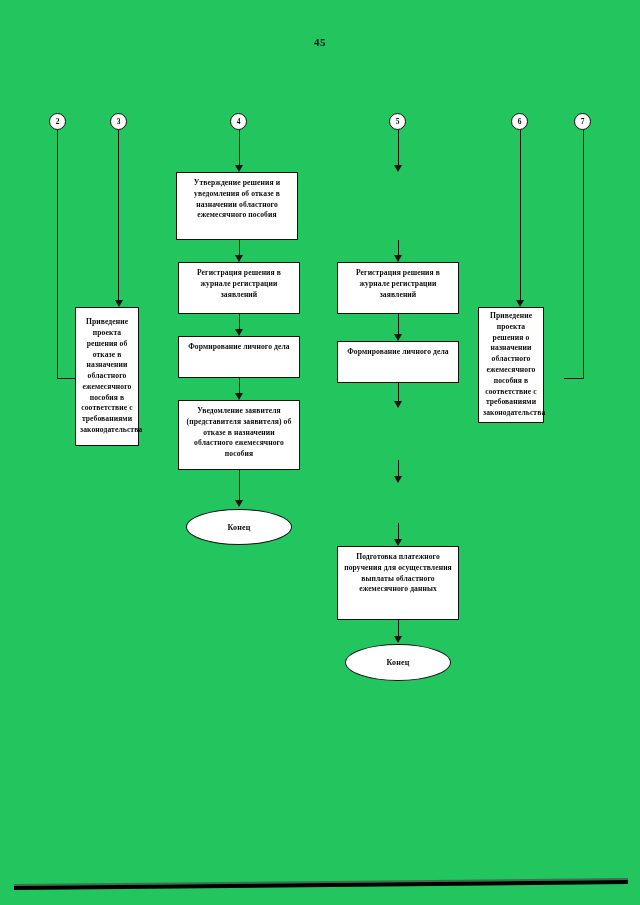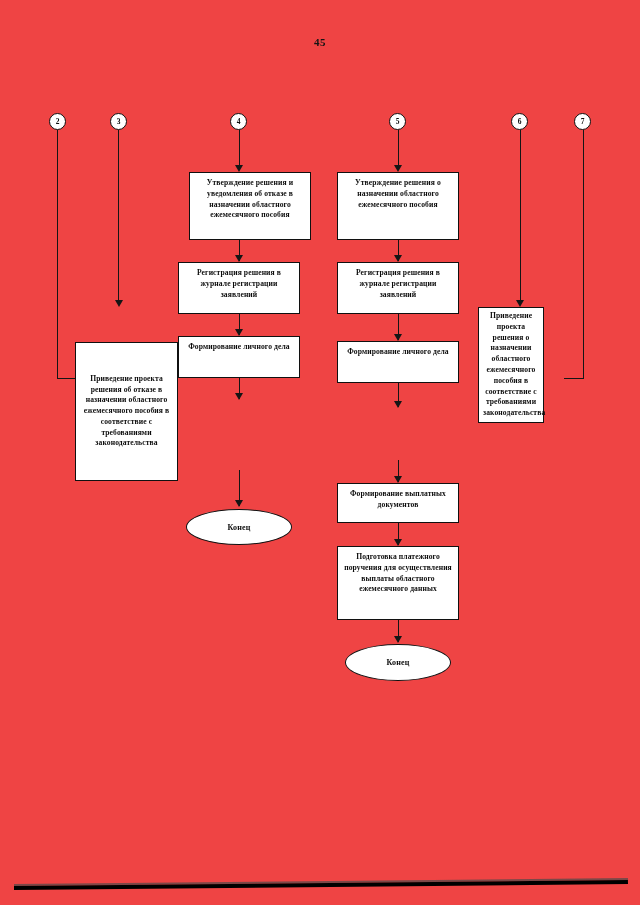--- a/index.html
+++ b/index.html
@@ -7,21 +7,21 @@
     padding: 0;
     background: #ffffff;
   }
   body {
     font-family: "Liberation Serif", "DejaVu Serif", serif;
   }
   #page {
     position: relative;
     width: 640px;
     height: 905px;
-    background: #ef4444;
+    background: #22c55e;
     overflow: hidden;
   }
   #page-number {
     position: absolute;
     top: 36px;
     left: 0;
     width: 640px;
     text-align: center;
     font-size: 11px;
     font-weight: bold;
@@ -138,60 +138,60 @@
   <div class="conn-circle" style="left:389px; top:113px;">5</div>
   <div class="conn-circle" style="left:511px; top:113px;">6</div>
   <div class="conn-circle" style="left:574px; top:113px;">7</div>
 
   <div class="vline" style="left:57px; top:130px; height:249px;"></div>
   <div class="hline" style="left:57px; top:378px; width:18px;"></div>
 
   <div class="vline" style="left:118px; top:130px; height:174px;"></div>
   <div class="arrow-down" style="left:114.5px; top:300px;"></div>
 
-  <div class="node mid" style="left:75px; top:307px; width:103px; height:139px;margin-top:35px;">
+  <div class="node mid" style="left:75px; top:307px; width:64px; height:139px;">
     <span class="node-text">Приведение проекта решения об отказе в назначении областного ежемесячного пособия в соответствие с требованиями законодательства</span>
   </div>
 
   <div class="vline" style="left:238.5px; top:130px; height:38px;"></div>
   <div class="arrow-down" style="left:235px; top:165px;"></div>
 
-  <div class="node" style="left:189px; top:172px; width:122px; height:68px;">
+  <div class="node" style="left:176px; top:172px; width:122px; height:68px;">
     <span class="node-text">Утверждение решения и уведомления об отказе в назначении областного ежемесячного пособия</span>
   </div>
 
   <div class="vline" style="left:238.5px; top:240px; height:21px;"></div>
   <div class="arrow-down" style="left:235px; top:255px;"></div>
 
   <div class="node" style="left:178px; top:262px; width:122px; height:52px;">
     <span class="node-text">Регистрация решения в журнале регистрации заявлений</span>
   </div>
 
   <div class="vline" style="left:238.5px; top:314px; height:21px;"></div>
   <div class="arrow-down" style="left:235px; top:329px;"></div>
 
   <div class="node" style="left:178px; top:336px; width:122px; height:42px;">
     <span class="node-text">Формирование личного дела</span>
   </div>
 
   <div class="vline" style="left:238.5px; top:378px; height:21px;"></div>
   <div class="arrow-down" style="left:235px; top:393px;"></div>
 
+  <div class="node" style="left:178px; top:400px; width:122px; height:70px;">
+    <span class="node-text">Уведомление заявителя (представителя заявителя) об отказе в назначении областного ежемесячного пособия</span>
+  </div>
 
   <div class="vline" style="left:238.5px; top:470px; height:36px;"></div>
   <div class="arrow-down" style="left:235px; top:500px;"></div>
 
   <div class="terminator" style="left:186px; top:509px; width:106px; height:36px;">Конец</div>
 
   <div class="vline" style="left:397.5px; top:130px; height:38px;"></div>
   <div class="arrow-down" style="left:394px; top:165px;"></div>
 
-  <div class="node" style="left:337px; top:172px; width:122px; height:68px;">
-    <span class="node-text">Утверждение решения о назначении областного ежемесячного пособия</span>
-  </div>
 
   <div class="vline" style="left:397.5px; top:240px; height:21px;"></div>
   <div class="arrow-down" style="left:394px; top:255px;"></div>
 
   <div class="node" style="left:337px; top:262px; width:122px; height:52px;">
     <span class="node-text">Регистрация решения в журнале регистрации заявлений</span>
   </div>
 
   <div class="vline" style="left:397.5px; top:314px; height:26px;"></div>
   <div class="arrow-down" style="left:394px; top:334px;"></div>
@@ -200,23 +200,20 @@
     <span class="node-text">Формирование личного дела</span>
   </div>
 
   <div class="vline" style="left:397.5px; top:383px; height:24px;"></div>
   <div class="arrow-down" style="left:394px; top:401px;"></div>
 
 
   <div class="vline" style="left:397.5px; top:460px; height:22px;"></div>
   <div class="arrow-down" style="left:394px; top:476px;"></div>
 
-  <div class="node" style="left:337px; top:483px; width:122px; height:40px;">
-    <span class="node-text">Формирование выплатных документов</span>
-  </div>
 
   <div class="vline" style="left:397.5px; top:523px; height:22px;"></div>
   <div class="arrow-down" style="left:394px; top:539px;"></div>
 
   <div class="node" style="left:337px; top:546px; width:122px; height:74px;">
     <span class="node-text">Подготовка платежного поручения для осуществления выплаты областного ежемесячного данных</span>
   </div>
 
   <div class="vline" style="left:397.5px; top:620px; height:22px;"></div>
   <div class="arrow-down" style="left:394px; top:636px;"></div>

